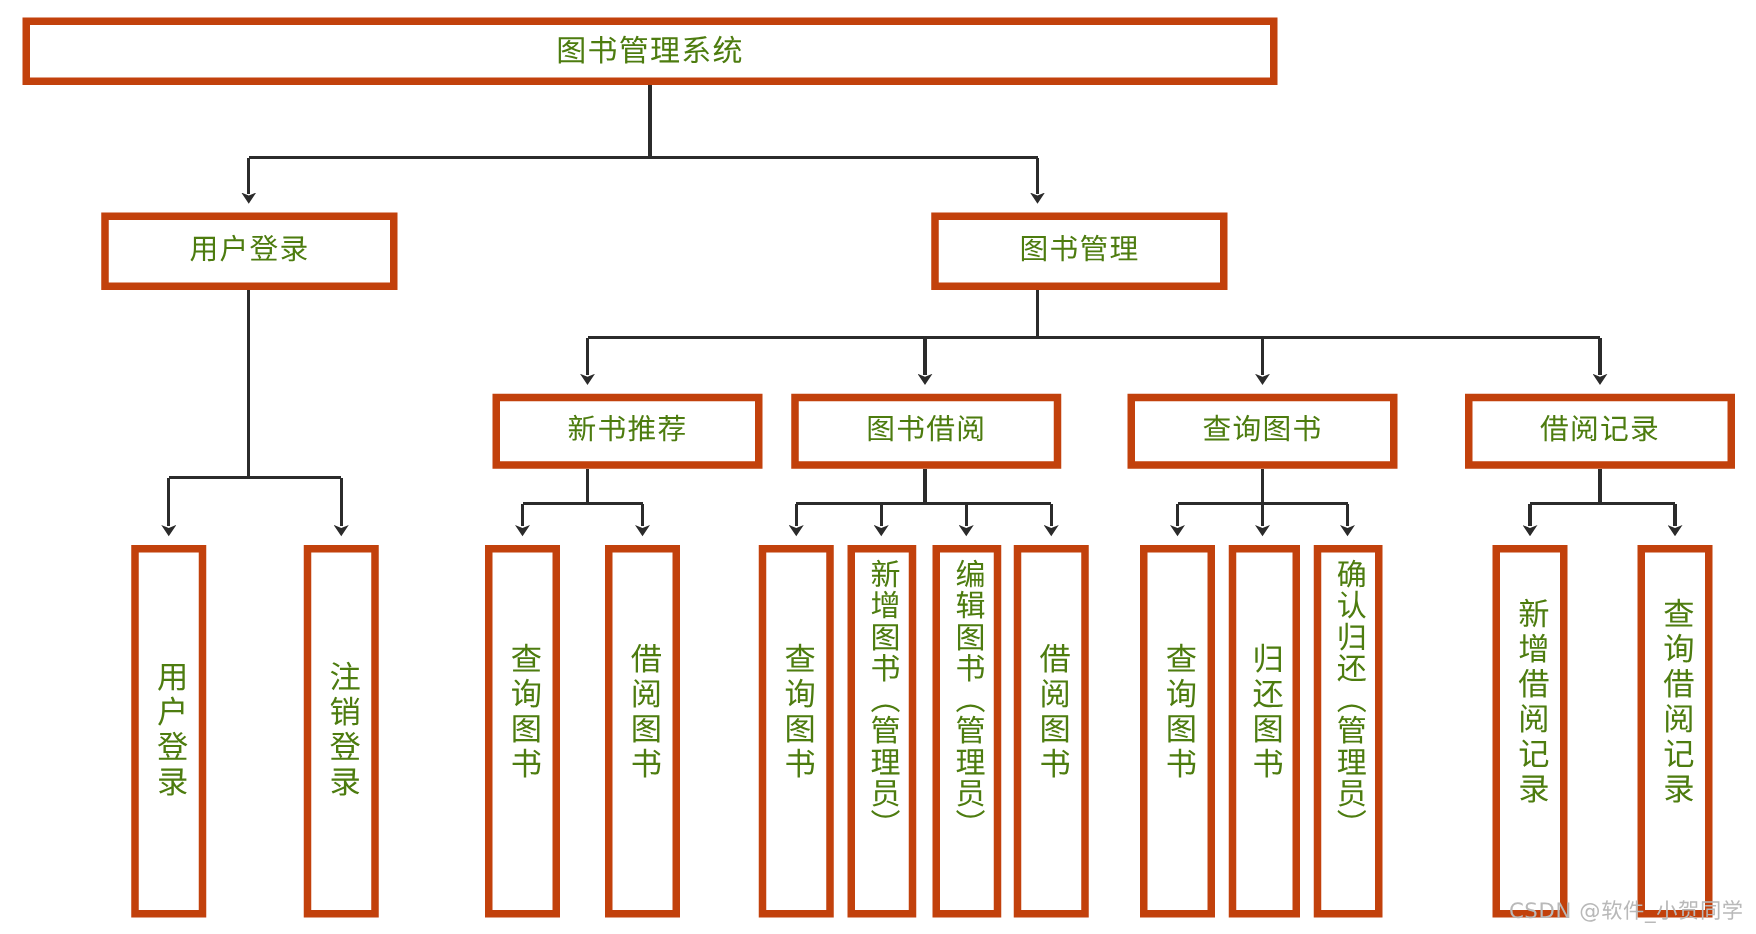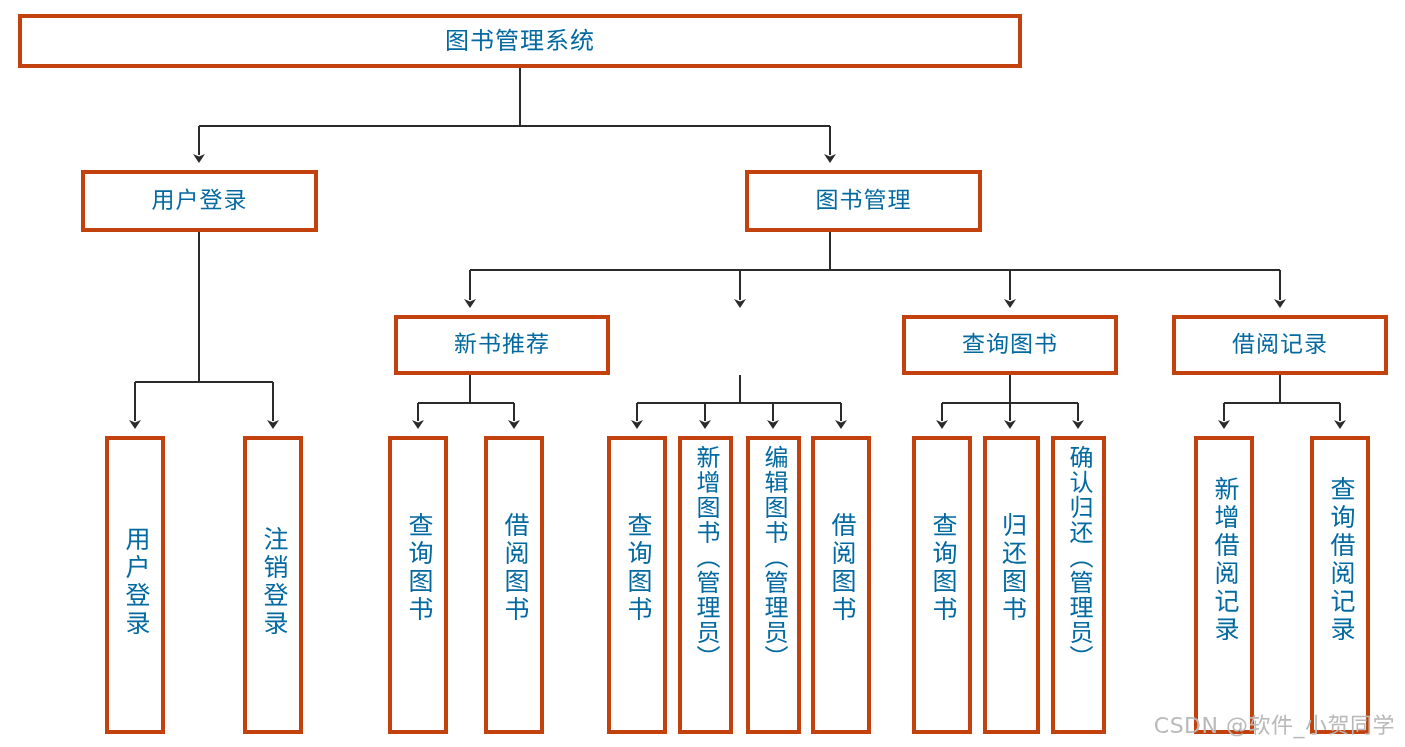--- a/index.html
+++ b/index.html
@@ -23,25 +23,25 @@
     left: 0;
     top: 0;
     width: 1405px;
     height: 747px;
     pointer-events: none;
   }
   .node {
     position: absolute;
     box-sizing: border-box;
     background: #ffffff;
-    border: 4px solid #c2410c;
+    border: 6px solid #c2410c;
     display: flex;
     align-items: center;
     justify-content: center;
-    color: #0369a1;
+    color: #4d7c0f;
   }
   .node.horizontal {
     text-align: center;
   }
   .node .label-h {
     font-size: 23px;
     line-height: 1.1;
     letter-spacing: 1px;
     white-space: nowrap;
   }
@@ -66,21 +66,21 @@
     padding-top: 5px;
   }
   .node.vertical.tight .label-v {
     font-size: 24px;
     letter-spacing: 1px;
   }
   #watermark {
     position: absolute;
     right: 10px;
     bottom: 8px;
-    font-size: 22px;
+    font-size: 17px;
     color: #b9b9b9;
     letter-spacing: 0.5px;
     white-space: nowrap;
     font-family: "DejaVu Sans", "Liberation Sans", sans-serif;
   }
 </style>
 </head>
 <body>
 
 <div id="diagram-root">
@@ -145,20 +145,23 @@
   </div>
 
   <div class="node horizontal" style="left:711px; top:170px; width:237px; height:62px;margin-left:34px;">
     <span class="label-h">图书管理</span>
   </div>
 
   <div class="node horizontal" style="left:362px; top:315px; width:216px; height:60px;margin-left:32px;">
     <span class="label-h">新书推荐</span>
   </div>
 
+  <div class="node horizontal" style="left:633px; top:315px; width:216px; height:60px;">
+    <span class="label-h">图书借阅</span>
+  </div>
 
   <div class="node horizontal" style="left:902px; top:315px; width:216px; height:60px;">
     <span class="label-h">查询图书</span>
   </div>
 
   <div class="node horizontal" style="left:1172px; top:315px; width:216px; height:60px;">
     <span class="label-h">借阅记录</span>
   </div>
 
   <div class="node vertical" style="left:105px; top:436px; width:60px; height:298px; padding-top:86px;">

